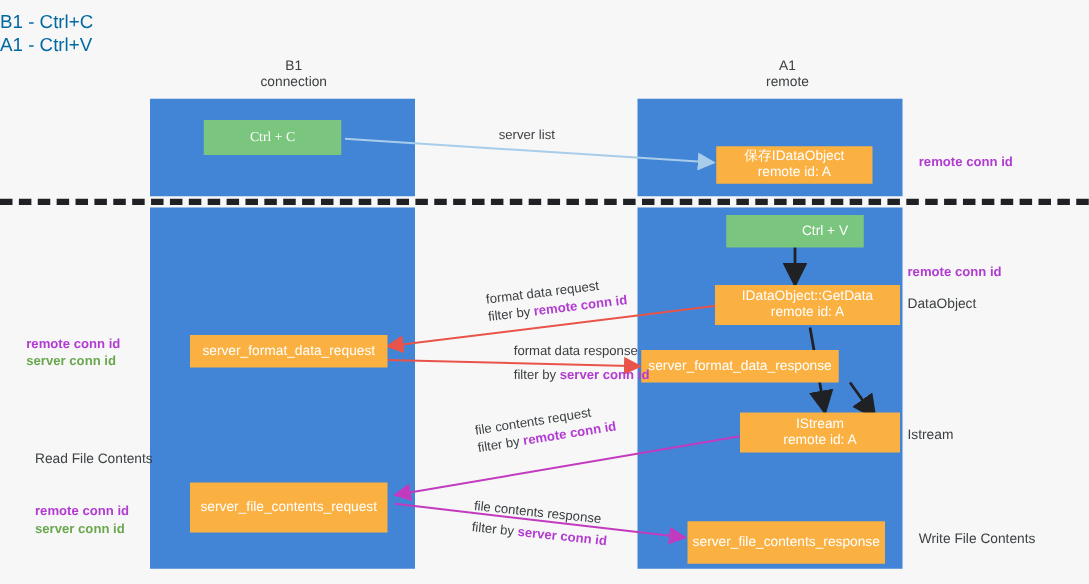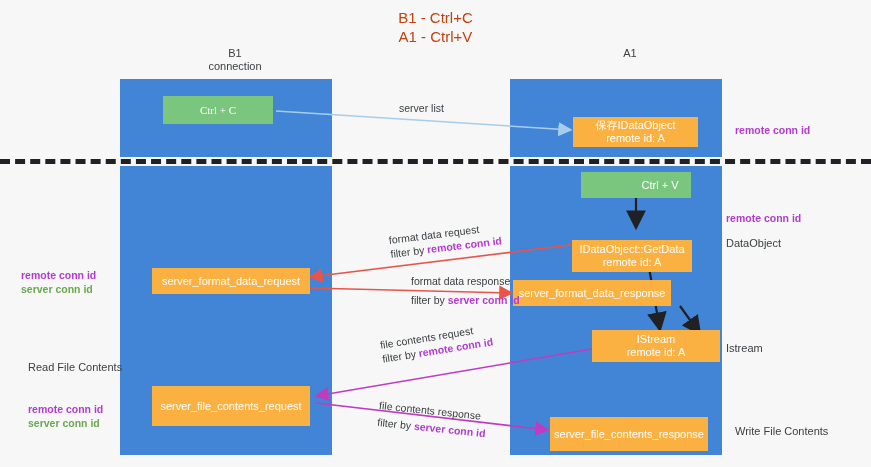--- a/index.html
+++ b/index.html
@@ -8,22 +8,22 @@
     background:#f7f7f7;
     font-family:"Liberation Sans","DejaVu Sans",sans-serif;
     position:relative;overflow:hidden;
     color:#3c4043;
   }
   #stage{position:absolute;inset:0;}
   .abs{position:absolute;}
 
   
   .title{
-    left:0;right:0;top:8px;text-align:center;
-    font-size:15px;line-height:19px;color:#c2410c;
+    left:0;right:0;top:8px;
+    font-size:15px;line-height:19px;color:#0369a1;
   }
 
   
   .colhead{
     text-align:center;font-size:11px;line-height:13px;color:#3c4043;
   }
 
   
   .lane{background:#4285d6;}
 
@@ -64,20 +64,21 @@
     <div>B1 - Ctrl+C</div>
     <div>A1 - Ctrl+V</div>
   </div>
 
   <div class="abs colhead" style="left:140px;top:47px;width:190px;">
     <div>B1</div>
     <div>connection</div>
   </div>
   <div class="abs colhead" style="left:535px;top:47px;width:190px;">
     <div>A1</div>
+    <div>remote</div>
   </div>
 
   <div class="abs lane" style="left:120px;top:79px;width:212px;height:78px;"></div>
   <div class="abs lane" style="left:510px;top:79px;width:212px;height:78px;"></div>
   <div class="abs lane" style="left:120px;top:166px;width:212px;height:289px;"></div>
   <div class="abs lane" style="left:510px;top:166px;width:212px;height:289px;"></div>
 
   <div class="abs dashed" style="left:0px;top:159px;width:871px;"></div>
 
   <svg class="wires" viewBox="0 0 871 467">
@@ -119,21 +120,21 @@
 
   <div class="abs box orange" style="left:573px;top:117px;width:125px;height:30px;">
     <span>保存IDataObject</span>
     <span>remote id: A</span>
   </div>
 
   <div class="abs box green" style="left:581px;top:172px;width:110px;height:26px;padding-left:48px;">
     <span>Ctrl + V</span>
   </div>
 
-  <div class="abs box orange" style="left:572px;top:240px;width:120px;height:32px;">
+  <div class="abs box orange" style="left:572px;top:228px;width:148px;height:32px;">
     <span>IDataObject::GetData</span>
     <span>remote id: A</span>
   </div>
 
   <div class="abs box orange" style="left:152px;top:268px;width:158px;height:26px;">
     <span>server_format_data_request</span>
   </div>
 
   <div class="abs box orange" style="left:513px;top:280px;width:158px;height:26px;">
     <span>server_format_data_response</span>

